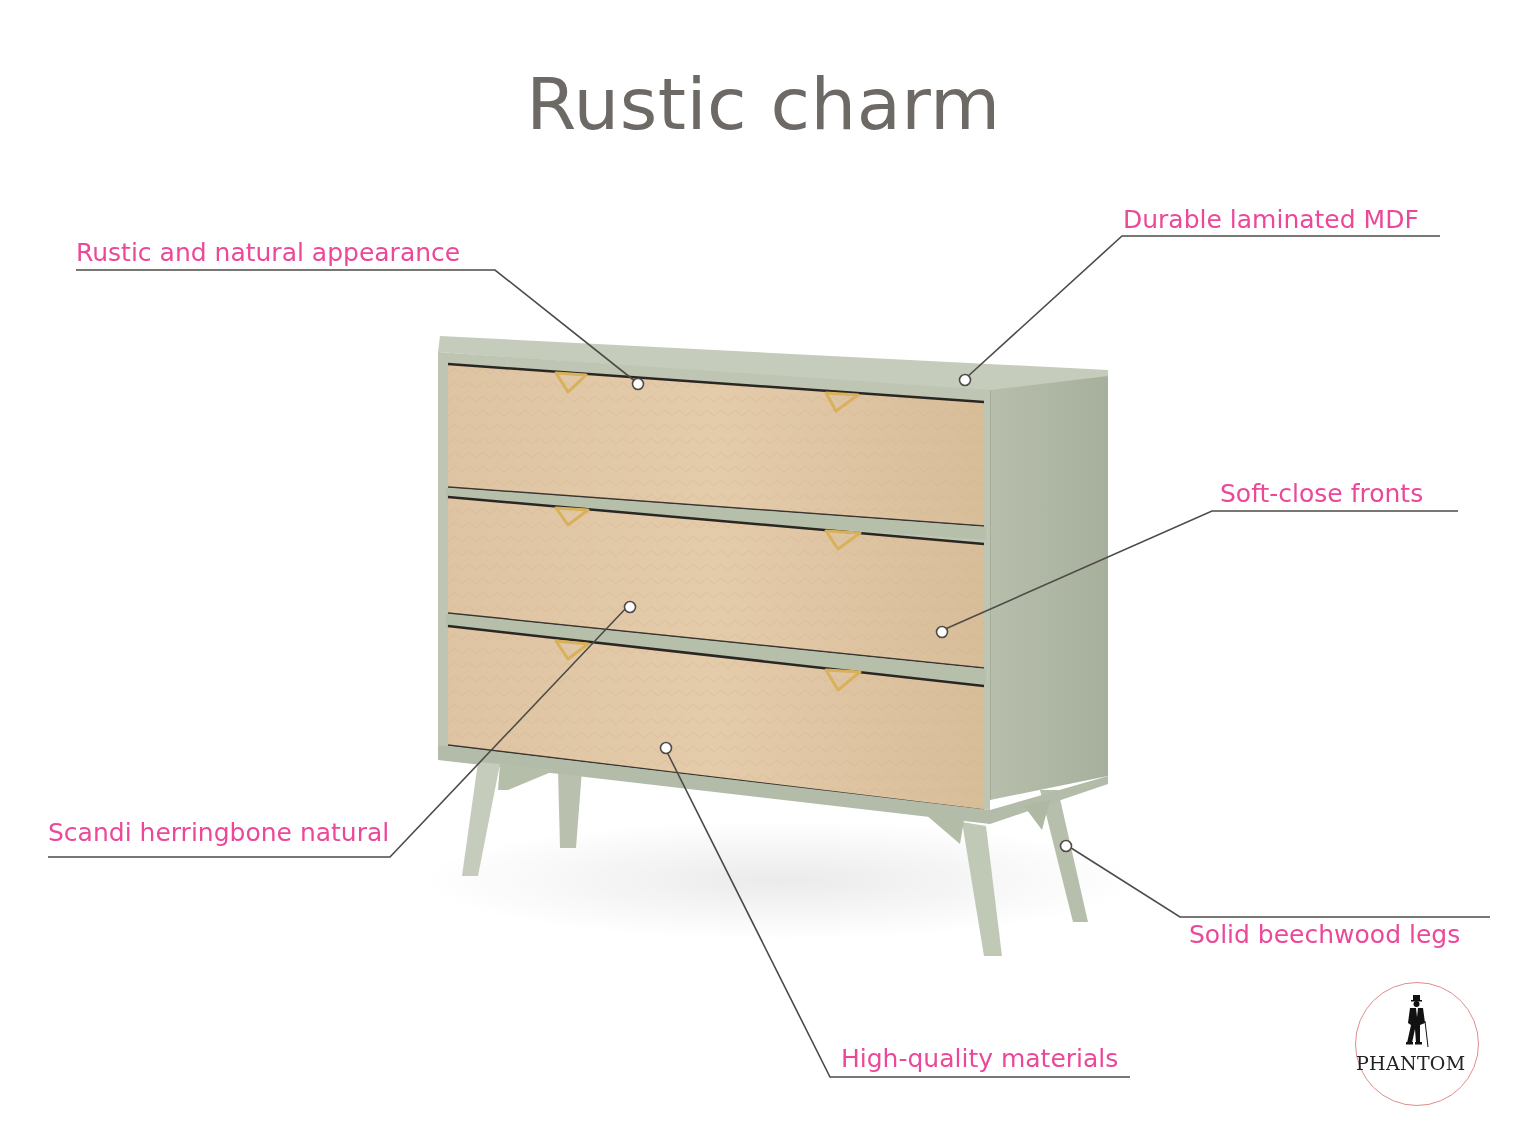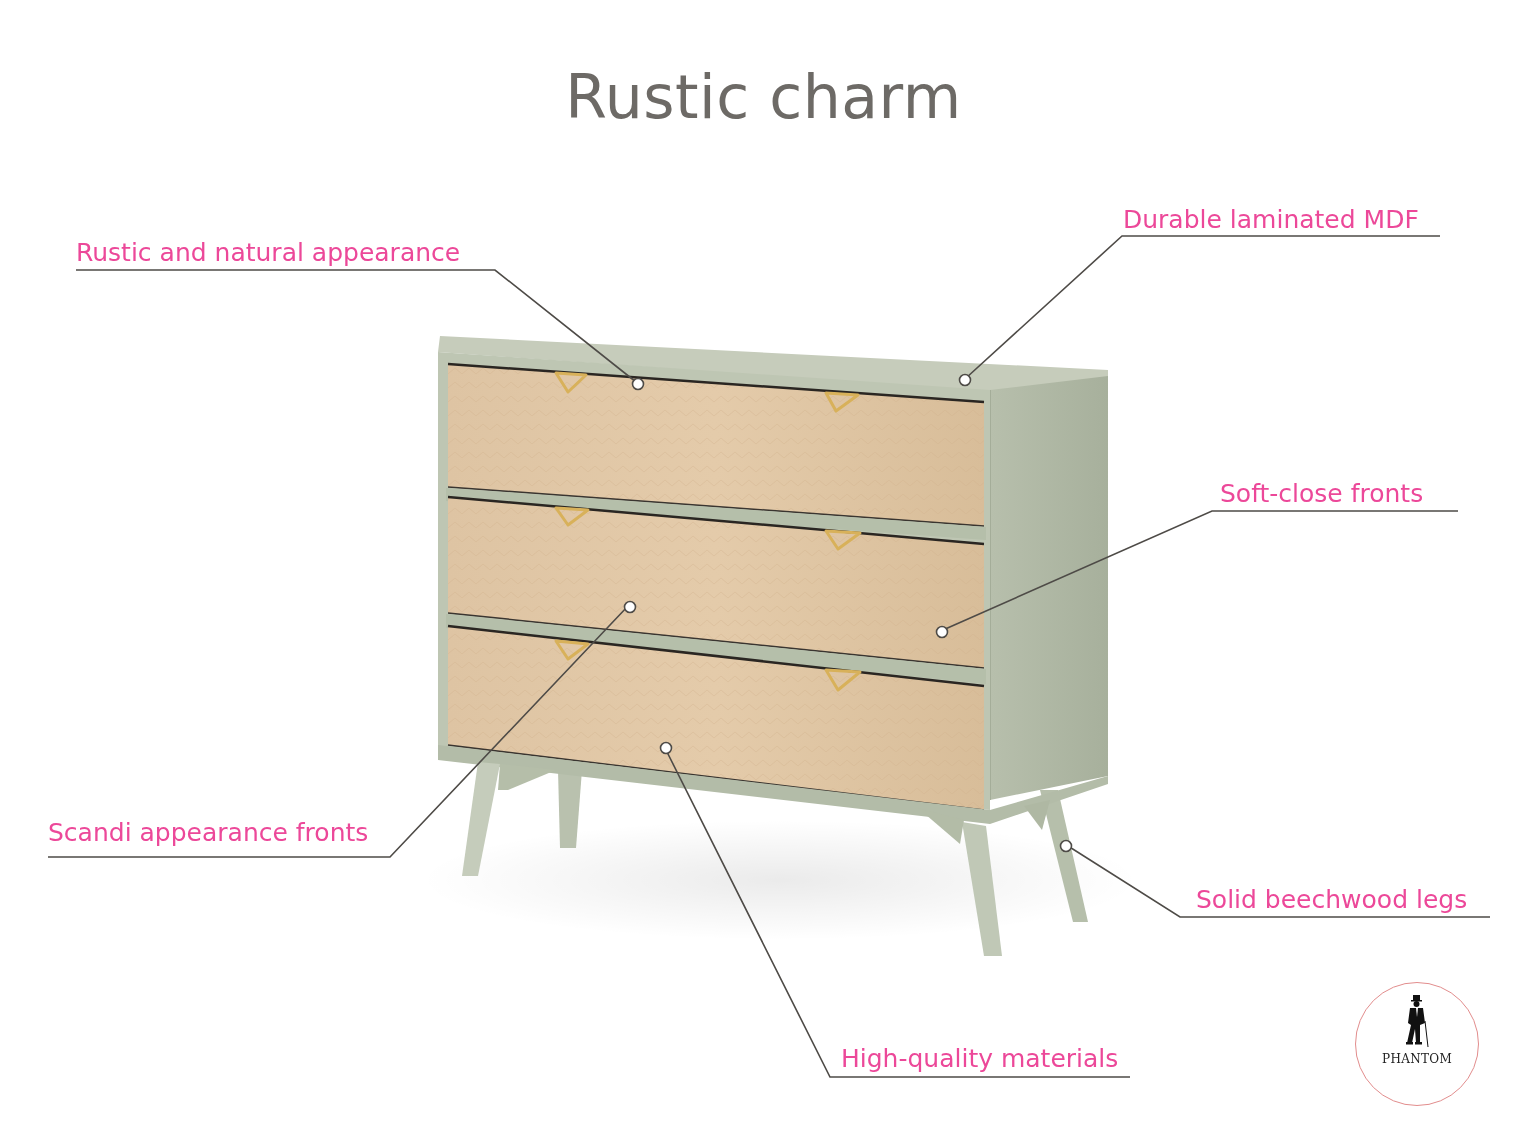--- a/index.html
+++ b/index.html
@@ -14,21 +14,21 @@
       overflow: hidden;
       font-family: "DejaVu Sans", sans-serif;
       color: #676460;
     }
     .title {
       position: absolute;
       left: 0;
       width: 1527px;
       top: 62px;
       text-align: center;
-      font-size: 60px;
+      font-size: 72px;
       font-weight: normal;
       color: #6d6a66;
       letter-spacing: 0.5px;
       margin: 0;
     }
     .callout-label {
       position: absolute;
       font-size: 25px;
       color: #ec4899;
       white-space: nowrap;
@@ -48,23 +48,22 @@
       border-radius: 50%;
       border: 1.5px solid #e28d8d;
       box-sizing: border-box;
       background: #fff;
     }
     .logo-text {
       position: absolute;
       left: 0;
       width: 100%;
       top: 69px;
-      text-align: center;
       font-family: "DejaVu Serif", serif;
-      font-size: 12px;
+      font-size: 19px;
       color: #222;
       letter-spacing: 0.3px;
     }
     .logo-figure {
       position: absolute;
       left: 48px;
       top: 12px;
     }
   </style>
 </head>
@@ -171,22 +170,22 @@
     <circle cx="942" cy="632" r="5.5"></circle>
     <circle cx="630" cy="607" r="5.5"></circle>
     <circle cx="1066" cy="846" r="5.5"></circle>
     <circle cx="666" cy="748" r="5.5"></circle>
   </g>
 </svg>
 
 <div class="callout-label" style="left:76px; top:240px;">Rustic and natural appearance</div>
 <div class="callout-label" style="left:1123px; top:207px;">Durable laminated MDF</div>
 <div class="callout-label" style="left:1220px; top:481px;">Soft-close fronts</div>
-<div class="callout-label" style="left:48px; top:820px;">Scandi appearance fronts</div>
-<div class="callout-label" style="left:1189px; top:887px;margin-left:7px;">Solid beechwood legs</div>
+<div class="callout-label" style="left:48px; top:820px;">Scandi herringbone natural</div>
+<div class="callout-label" style="left:1189px; top:922px;">Solid beechwood legs</div>
 <div class="callout-label" style="left:841px; top:1046px;">High-quality materials</div>
 
 <div class="logo">
   <svg class="logo-figure" width="28" height="56" viewBox="0 0 28 56">
     <rect x="9" y="0" width="7" height="5" fill="#111"></rect>
     <rect x="7" y="5" width="11" height="1.5" fill="#111"></rect>
     <circle cx="12.5" cy="9" r="3" fill="#111"></circle>
     <path d="M6 13 L19 13 L21 28 L16 30 L16 48 L12 48 L11 34 L8 48 L3 48 L7 30 L4 28 Z" fill="#111"></path>
     <path d="M12 13 L14 13 L13 22 Z" fill="#fff"></path>
     <line x1="21" y1="26" x2="24" y2="52" stroke="#111" stroke-width="1"></line>

